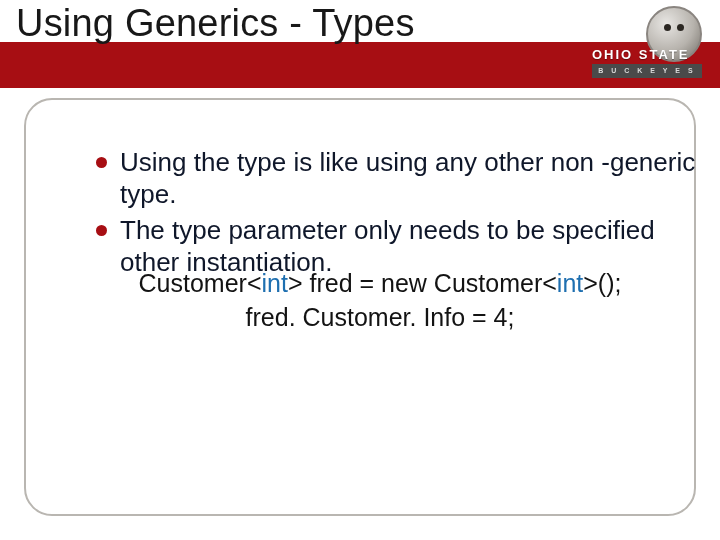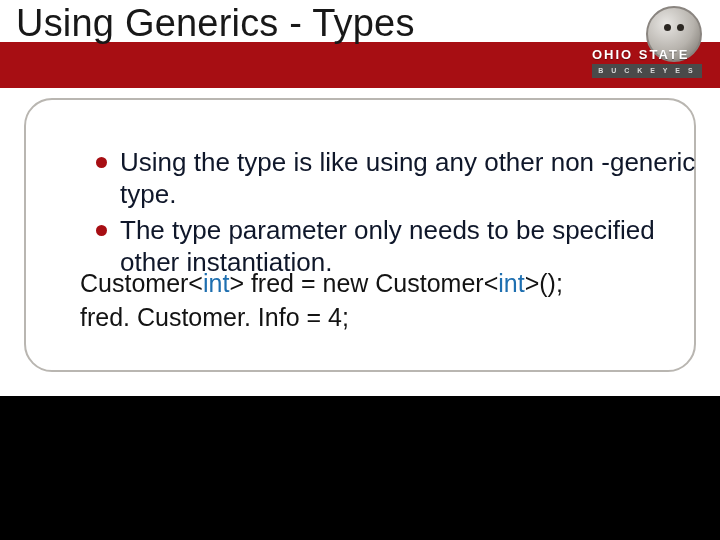--- a/index.html
+++ b/index.html
@@ -7,21 +7,21 @@
     padding: 0;
     width: 720px;
     height: 540px;
     background: #000;
     font-family: Arial, Helvetica, sans-serif;
     overflow: hidden;
   }
   .slide {
     position: relative;
     width: 720px;
-    height: 396px;
+    height: 540px;
     background: #fff;
   }
   .header {
     position: absolute;
     left: 0;
     right: 0;
     top: 42px;
     height: 46px;
     background: #a70e13;
   }
@@ -124,20 +124,21 @@
     border-radius: 50%;
   }
   .code {
     position: absolute;
     left: 80px;
     top: 266px;
     width: 600px;
     font-size: 25px;
     line-height: 34px;
     color: #131313;
+    text-align: center;
   }
   .kw {
     color: #1e6fb0;
   }
 </style>
 </head>
 <body>
 
 <div class="slide">
 

